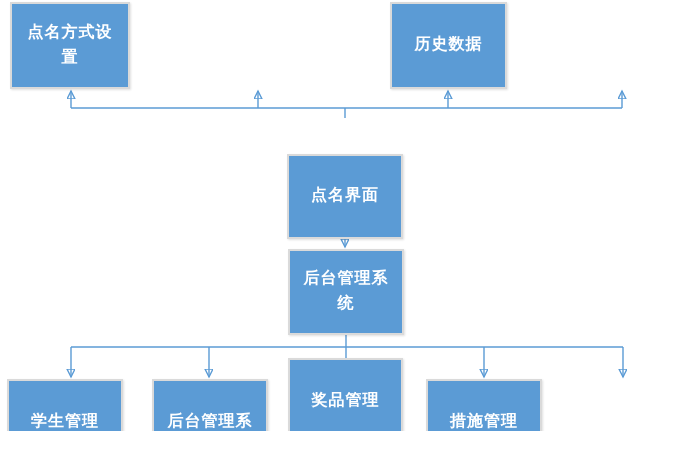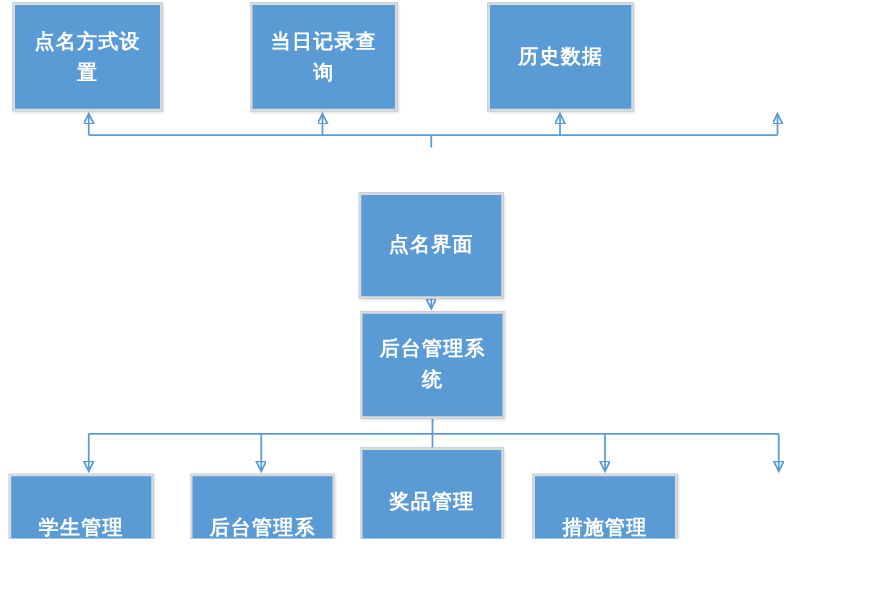--- a/index.html
+++ b/index.html
@@ -1,21 +1,21 @@
 <!DOCTYPE html>
 <html><head>
 <meta charset="utf-8">
 <style>
   html, body { margin: 0; padding: 0; background: #ffffff; }
   .canvas {
     position: relative;
     width: 696px;
     height: 431px;
     background: #ffffff;
-    font-family: Liberation Sans, sans-serif;
+    font-family: Liberation Mono, monospace;
     overflow: hidden;
   }
   .node {
     position: absolute;
     box-sizing: border-box;
     background: #5B9BD5;
     border: 2px solid #DADADA;
     box-shadow: 1px 1px 2px rgba(0,0,0,0.12);
     color: #ffffff;
     font-size: 16px;
@@ -81,22 +81,20 @@
       <path d="M71,347 L71,377" marker-end="url(#arrowhead)"></path>
       <path d="M209,347 L209,377" marker-end="url(#arrowhead)"></path>
       <path d="M346,347 L346,377" marker-end="url(#arrowhead)"></path>
       <path d="M484,347 L484,377" marker-end="url(#arrowhead)"></path>
       <path d="M623,347 L623,377" marker-end="url(#arrowhead)"></path>
     </g>
   </svg>
 
   <div class="node n-t1">点名方式设
 置</div>
-  <div class="node n-t2">当日记录查
-询</div>
   <div class="node n-t3">历史数据</div>
 
   <div class="node n-m1">点名界面</div>
   <div class="node n-m2">后台管理系
 统</div>
 
   <div class="node n-b1">学生管理</div>
   <div class="node n-b2">后台管理系</div>
   <div class="node n-b3">奖品管理</div>
   <div class="node n-b4">措施管理</div>

